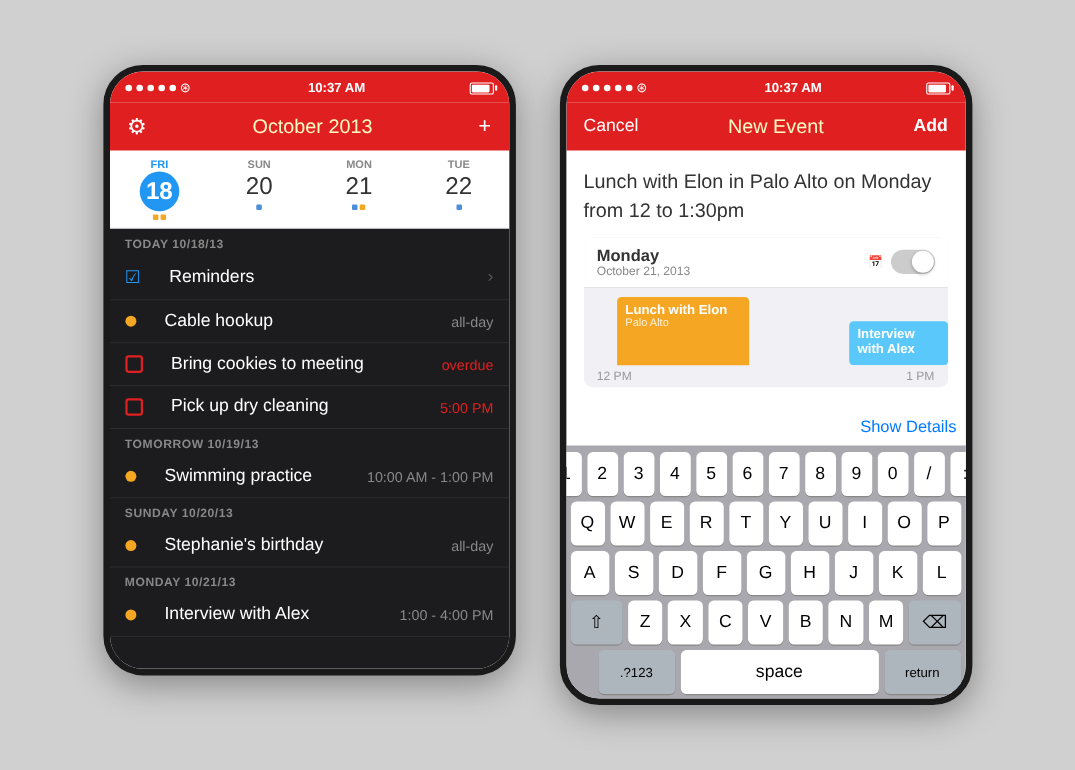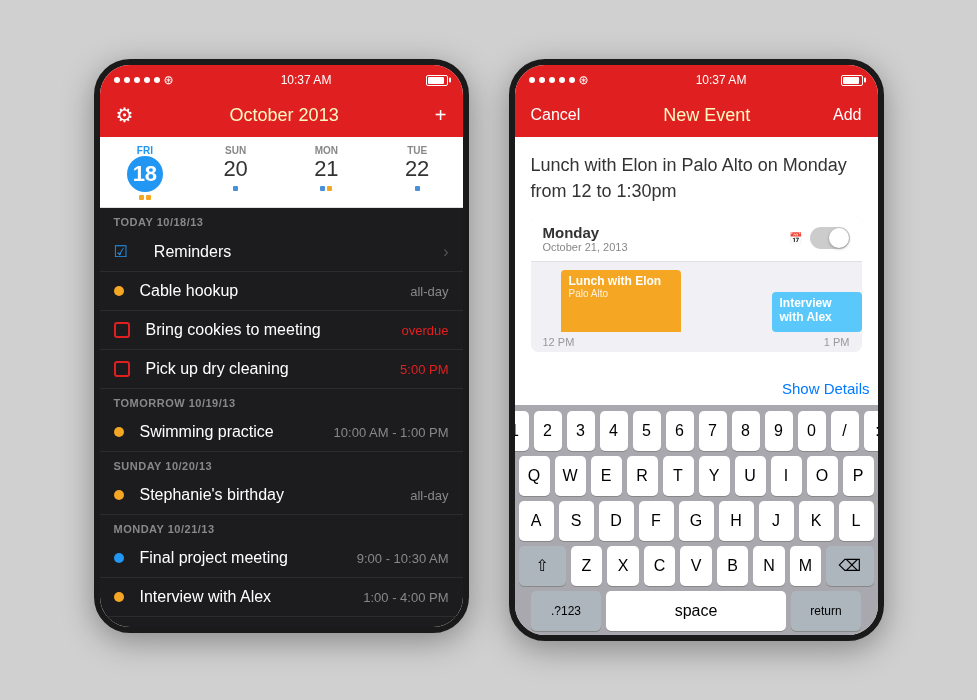--- a/index.html
+++ b/index.html
@@ -37,21 +37,21 @@
       justify-content: space-between;
       align-items: center;
       padding: 6px 14px 4px;
       height: 28px;
     }
     .status-bar-left { display: flex; gap: 4px; align-items: center; }
     .status-dot {
       width: 6px; height: 6px; border-radius: 50%; background: #fff;
     }
     .status-wifi { color: #fff; font-size: 12px; }
-    .status-time { color: #fff; font-size: 12px; font-weight: 400; margin-left: 12px; }
+    .status-time { color: #fff; font-size: 12px; font-weight: 700; margin-left: 12px; }
     .status-right { display: flex; align-items: center; gap: 4px; }
     .battery {
       width: 22px; height: 11px; border: 1.5px solid #fff; border-radius: 2px;
       position: relative;
       display: flex; align-items: center;
     }
     .battery::after {
       content: ''; position: absolute; right: -4px; top: 50%;
       transform: translateY(-50%);
       width: 2px; height: 5px; background: #fff; border-radius: 1px;
@@ -113,21 +113,21 @@
       color: #888;
       font-weight: 600;
       letter-spacing: 0.5px;
     }
     .event-item {
       display: flex;
       align-items: center;
       padding: 10px 14px;
       border-bottom: 1px solid #2c2c2e;
     }
-    .event-left { display: flex; align-items: center; flex: 1; }
+    .event-left { display: flex; align-items: center; gap: 10px; flex: 1; }
     .event-dot {
       width: 10px; height: 10px; border-radius: 50%; flex-shrink: 0;
     }
     .event-dot.orange { background: #f5a623; }
     .event-dot.blue { background: #2196f3; }
     .event-checkbox {
       width: 16px; height: 16px; border: 2px solid #e02020;
       border-radius: 3px; flex-shrink: 0;
     }
     .event-title { color: #fff; font-size: 16px; font-weight: 400; margin-left: 16px; }
@@ -149,21 +149,21 @@
     
     .phone-right .nav-bar {
       background: #e02020;
       display: flex;
       align-items: center;
       justify-content: space-between;
       padding: 8px 16px;
       height: 44px;
     }
     .nav-cancel { color: #fff; font-size: 16px; cursor: pointer; }
-    .nav-add { color: #fff; font-size: 16px; font-weight: 400; cursor: pointer; }
+    .nav-add { color: #fff; font-size: 16px; font-weight: 700; cursor: pointer; }
 
     .event-input-area {
       background: #fff;
       padding: 16px 16px 12px;
     }
     .event-nlp-text {
       font-size: 18px;
       color: #333;
       line-height: 1.4;
       margin-bottom: 12px;
@@ -264,21 +264,21 @@
     .kb-key.dark {
       background: #adb5bd;
       color: #000;
     }
     .kb-key.wide { max-width: 60px; flex: 1.5; }
     .kb-key.extra-wide { max-width: 120px; flex: 3; }
     .kb-key.small-text { font-size: 12px; }
     .kb-bottom-row {
       display: flex;
       gap: 5px;
-      justify-content: center;
+      justify-content: flex-end;
     }
     .kb-bottom-row .kb-key.dark { max-width: 70px; }
     .kb-bottom-row .kb-key.extra-wide { max-width: 180px; }
 
     .preview-events-area {
       position: relative;
       height: 70px;
       background: #f0f0f5;
       overflow: hidden;
     }
@@ -403,27 +403,20 @@
       <div class="event-item">
         <div class="event-left">
           <div class="event-dot orange"></div>
           <span class="event-title">Stephanie's birthday</span>
         </div>
         <span class="event-time">all-day</span>
       </div>
 
       <div class="section-header">MONDAY 10/21/13</div>
 
-      <div class="event-item">
-        <div class="event-left">
-          <div class="event-dot blue"></div>
-          <span class="event-title">Final project meeting</span>
-        </div>
-        <span class="event-time">9:00 - 10:30 AM</span>
-      </div>
 
       <div class="event-item">
         <div class="event-left">
           <div class="event-dot orange"></div>
           <span class="event-title">Interview with Alex</span>
         </div>
         <span class="event-time">1:00 - 4:00 PM</span>
       </div>
 
     </div>

